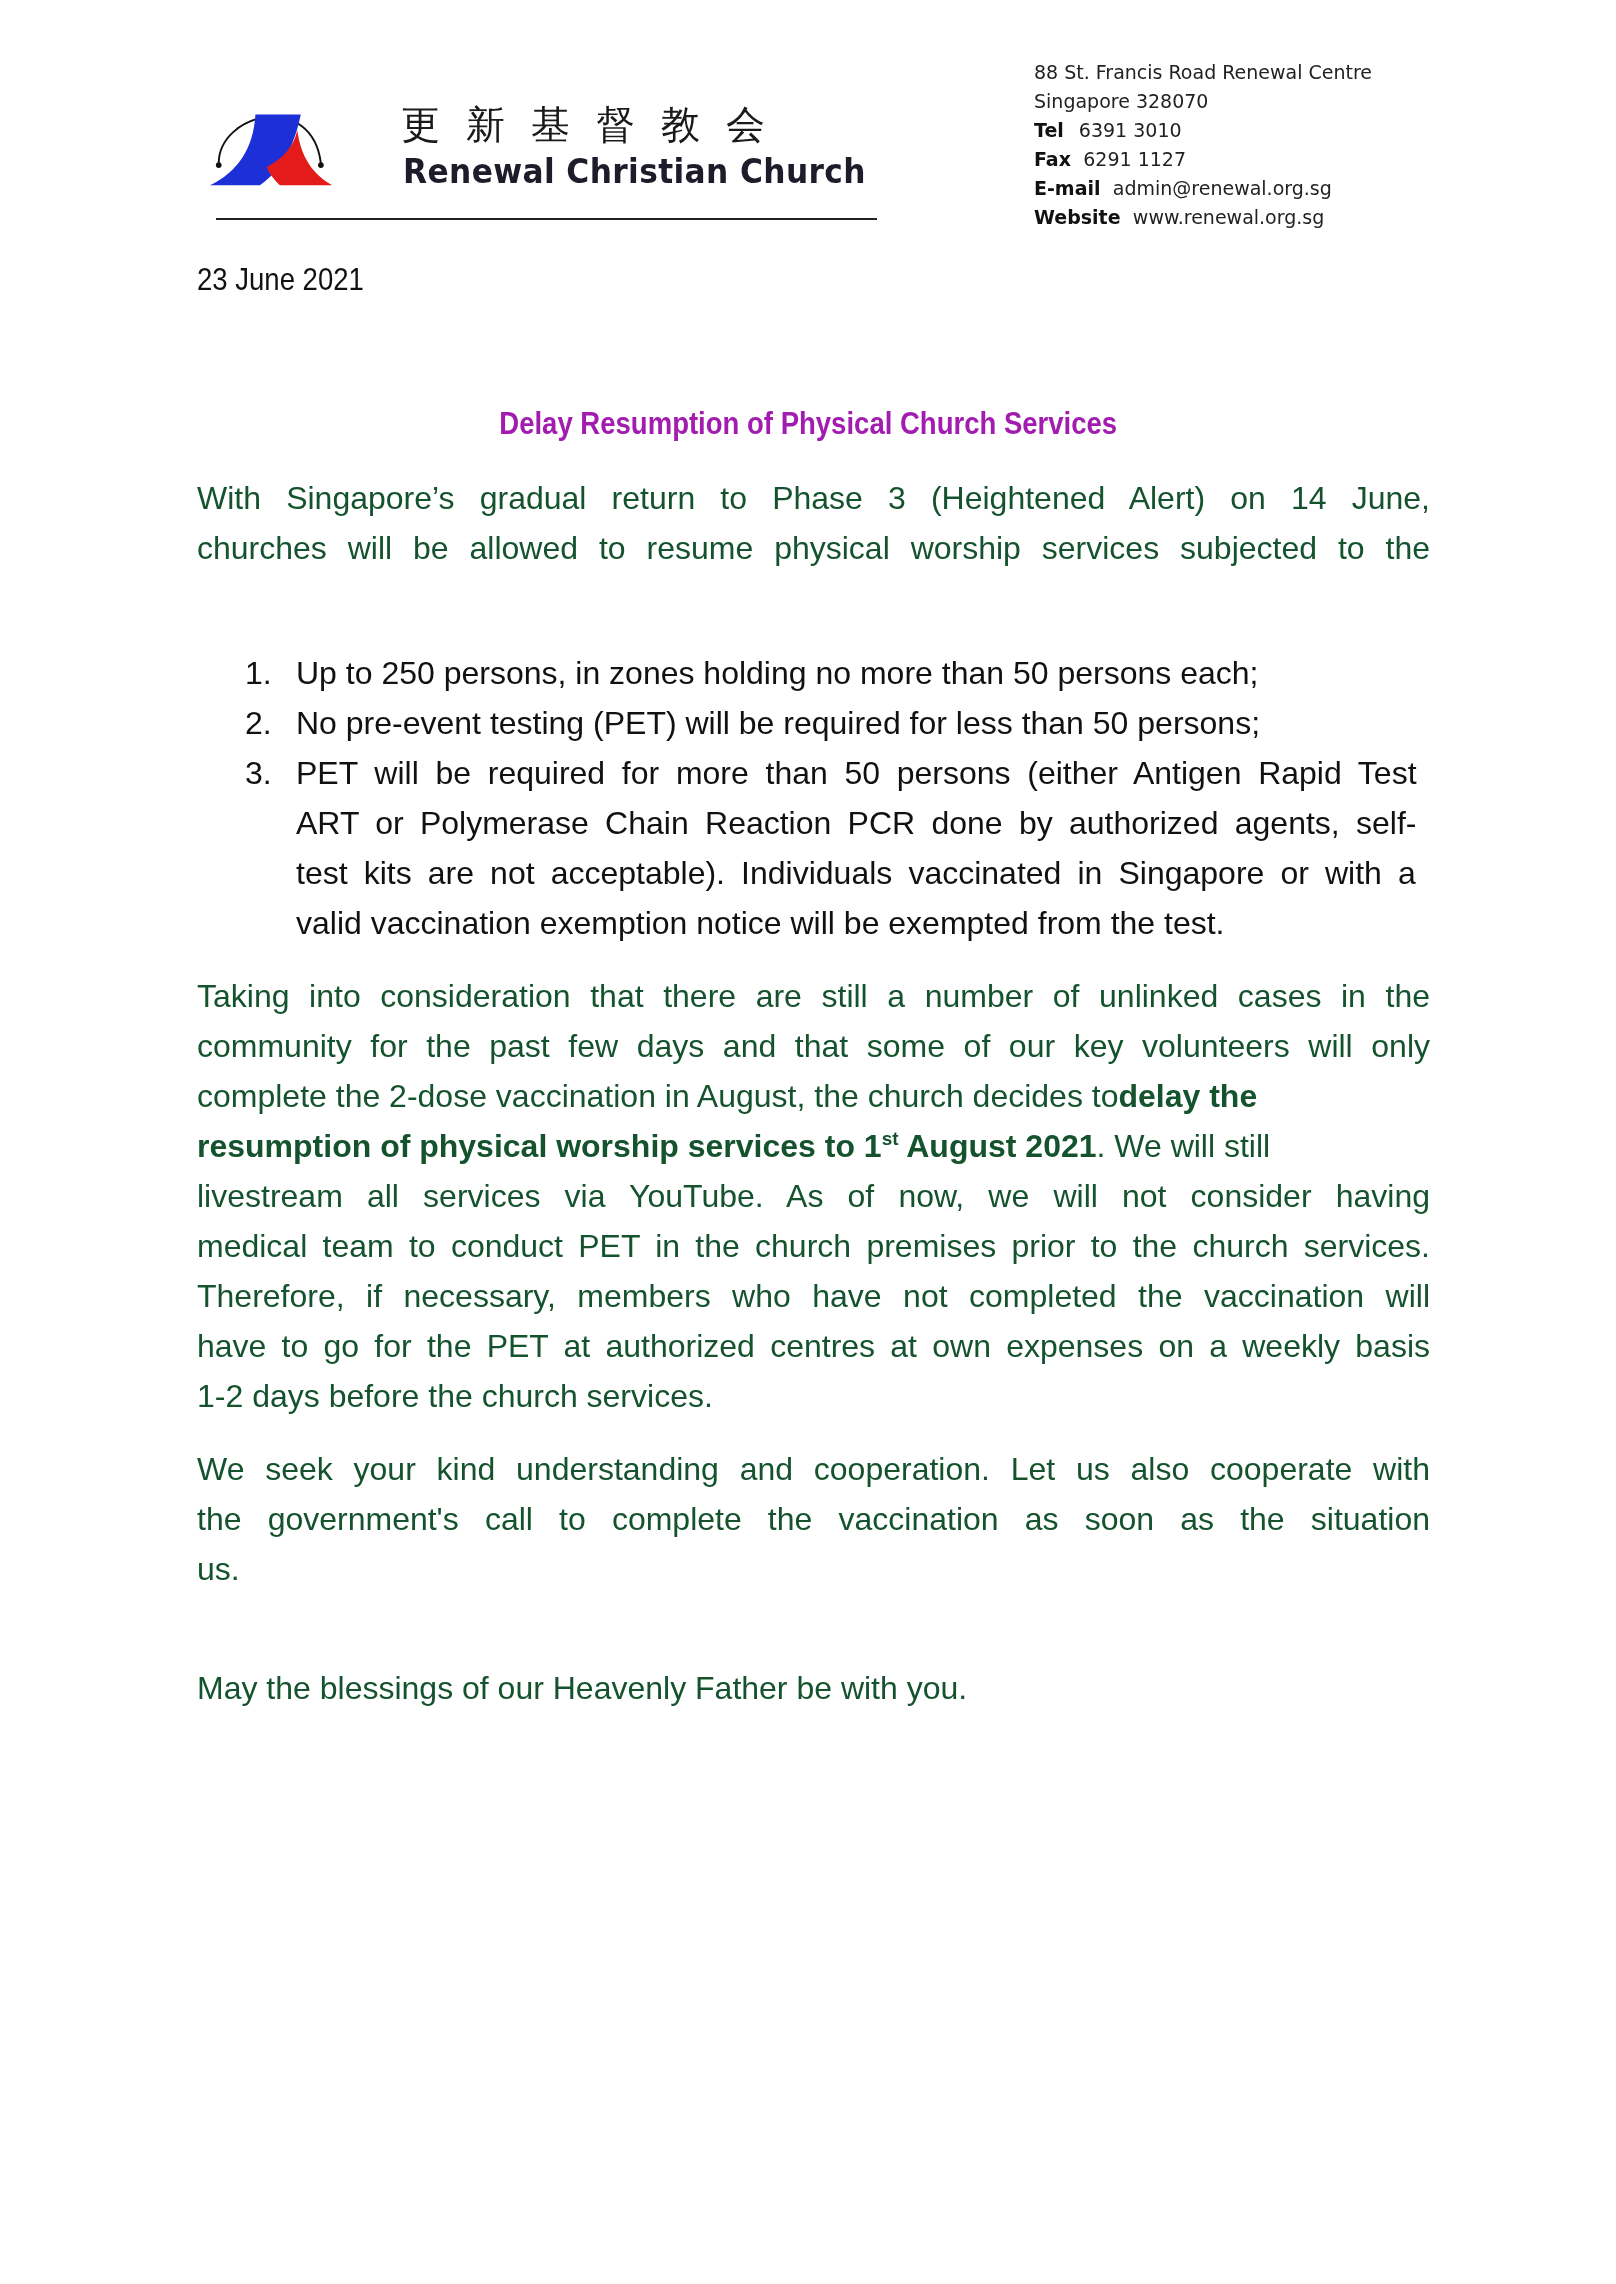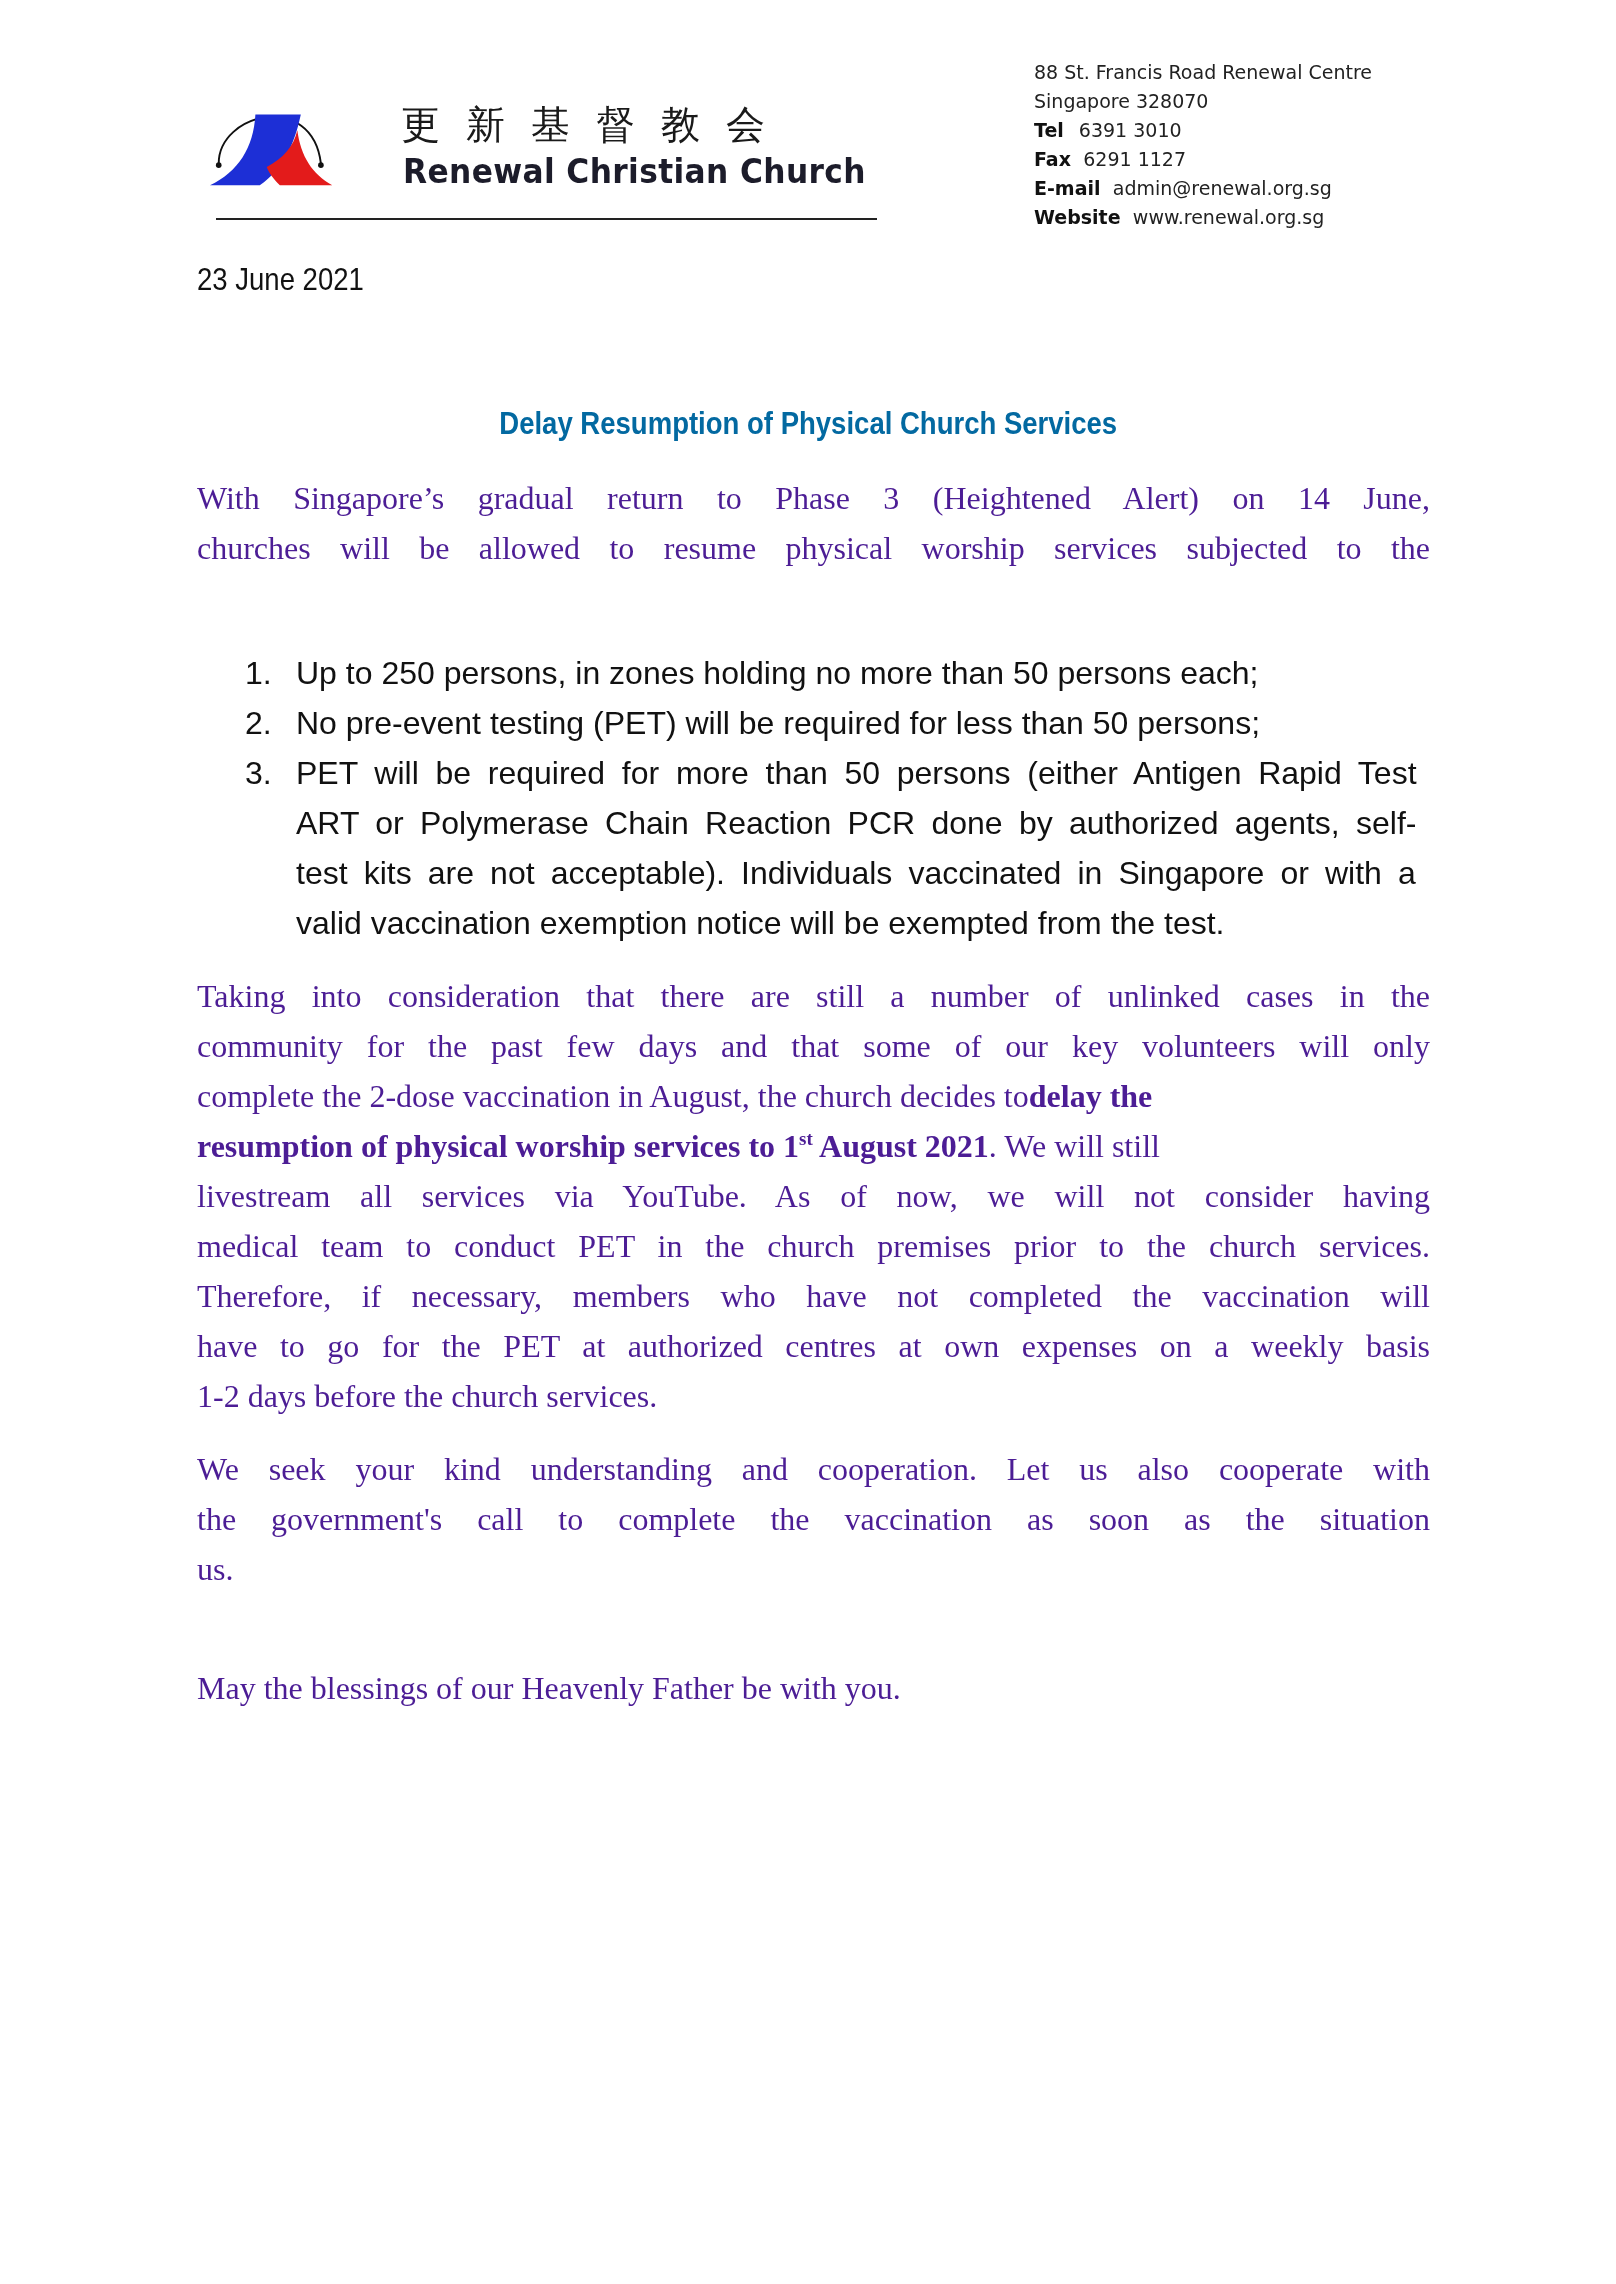--- a/index.html
+++ b/index.html
@@ -10,24 +10,24 @@
   .logo-icon { position: absolute; left: 203px; top: 95px; width: 131px; height: 101px; }
   .cn-name { position: absolute; left: 401px; top: 98px; font-family: "DejaVu Serif", serif; font-size: 39px; letter-spacing: 26px; color: #1a1a1a; white-space: nowrap; }
   .en-name { position: absolute; left: 403px; top: 151px; font-family: "DejaVu Sans", sans-serif; font-weight: bold; font-size: 34px; color: #1c1c2a; letter-spacing: 0.4px; white-space: nowrap; transform: scaleX(0.92); transform-origin: left top; }
   .rule { position: absolute; left: 216px; top: 218px; width: 661px; height: 1.8px; background: #222; }
 
   .contact { position: absolute; left: 1034px; top: 58px; font-family: "DejaVu Sans", sans-serif; font-size: 19px; color: #222; line-height: 29px; }
   .contact .row { white-space: nowrap; }
   .contact .lbl { font-weight: bold; color: #111; margin-right: 12.3px; }
   .contact .lbl.tel { margin-right: 15px; }
   .date { position: absolute; left: 197px; top: 261px; font-family: "Liberation Sans", sans-serif; font-size: 32px; color: #111; white-space: nowrap; transform: scaleX(0.86); transform-origin: left top; }
-  .title { position: absolute; left: 0; width: 1616px; top: 405px; text-align: center; font-family: "Liberation Sans", sans-serif; font-weight: bold; font-size: 32px; color: #0369a1; }
+  .title { position: absolute; left: 0; width: 1616px; top: 405px; text-align: center; font-family: "Liberation Sans", sans-serif; font-weight: bold; font-size: 32px; color: #a21caf; }
   .title span { display: inline-block; transform: scaleX(0.86); }
 
-  .para { position: absolute; left: 197px; width: 1233px; font-family: Liberation Serif, serif; font-size: 32px; line-height: 50px; text-align: justify; text-align-last: left; color: #4c1d95; }
+  .para { position: absolute; left: 197px; width: 1233px; font-family: Liberation Sans, sans-serif; font-size: 32px; line-height: 50px; text-align: justify; text-align-last: left; color: #14532d; }
   .para .fit { display: block; text-align: justify; text-align-last: justify; white-space: nowrap; overflow: hidden; }
   .line { display: block; height: 50px; white-space: nowrap; overflow: visible; }
   .line > span { display: inline-block; transform-origin: left top; }
   .j { display: flex; }
 
   .list { position: absolute; left: 197px; width: 1233px; font-family: "Liberation Sans", sans-serif; font-size: 32px; line-height: 50px; color: #111; }
   .li { position: relative; }
   .li .num { position: absolute; left: 48px; top: 0; }
   .li .txt { margin-left: 99px; }
   b, .bold { font-weight: bold; }

